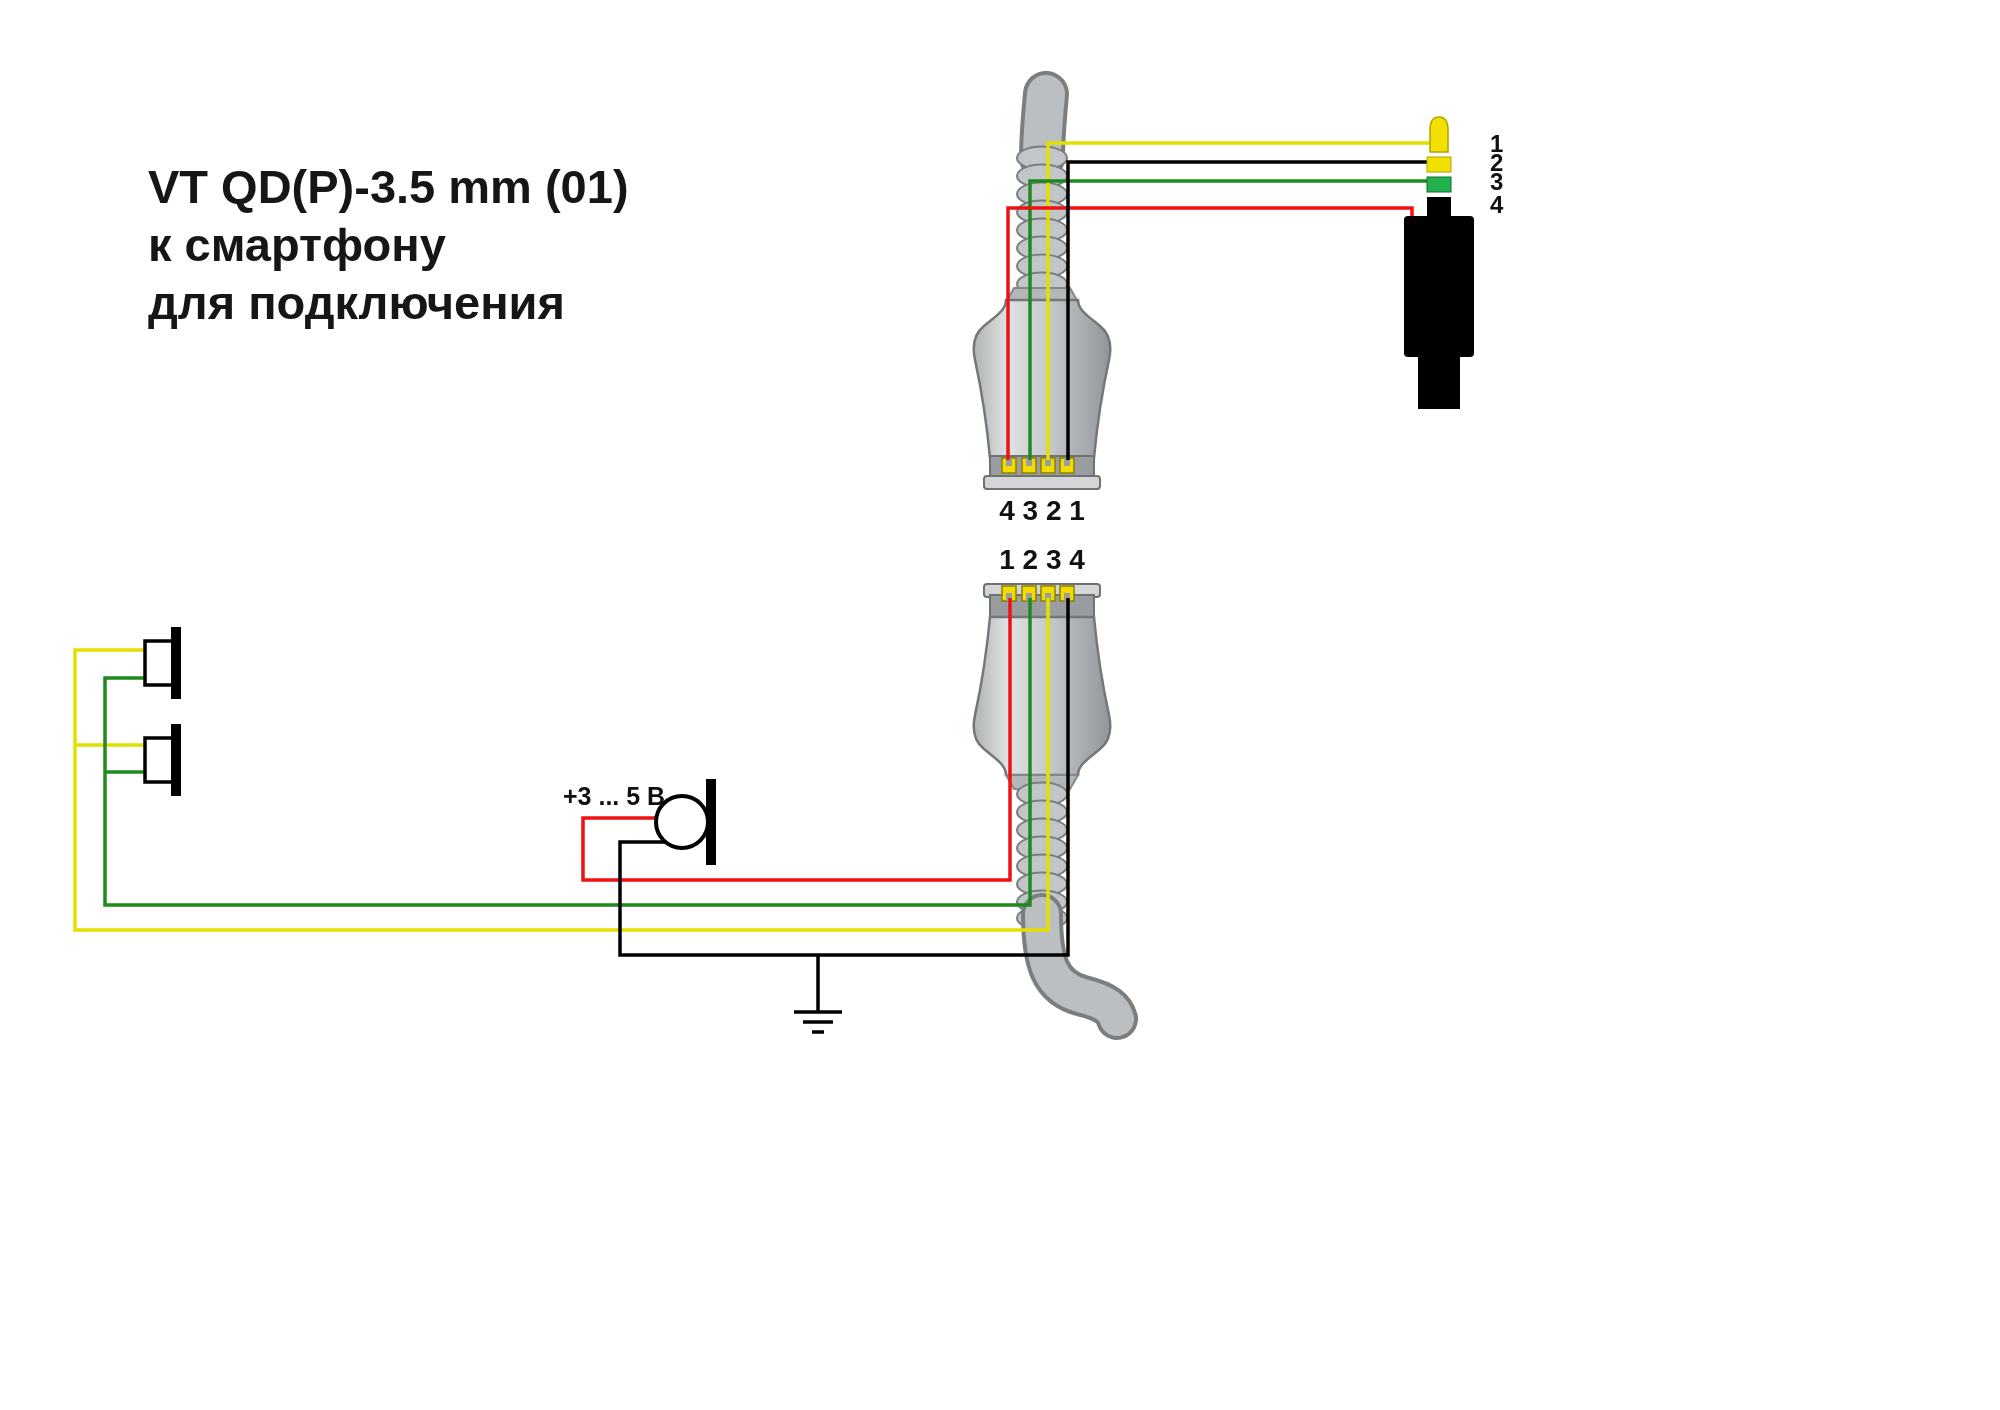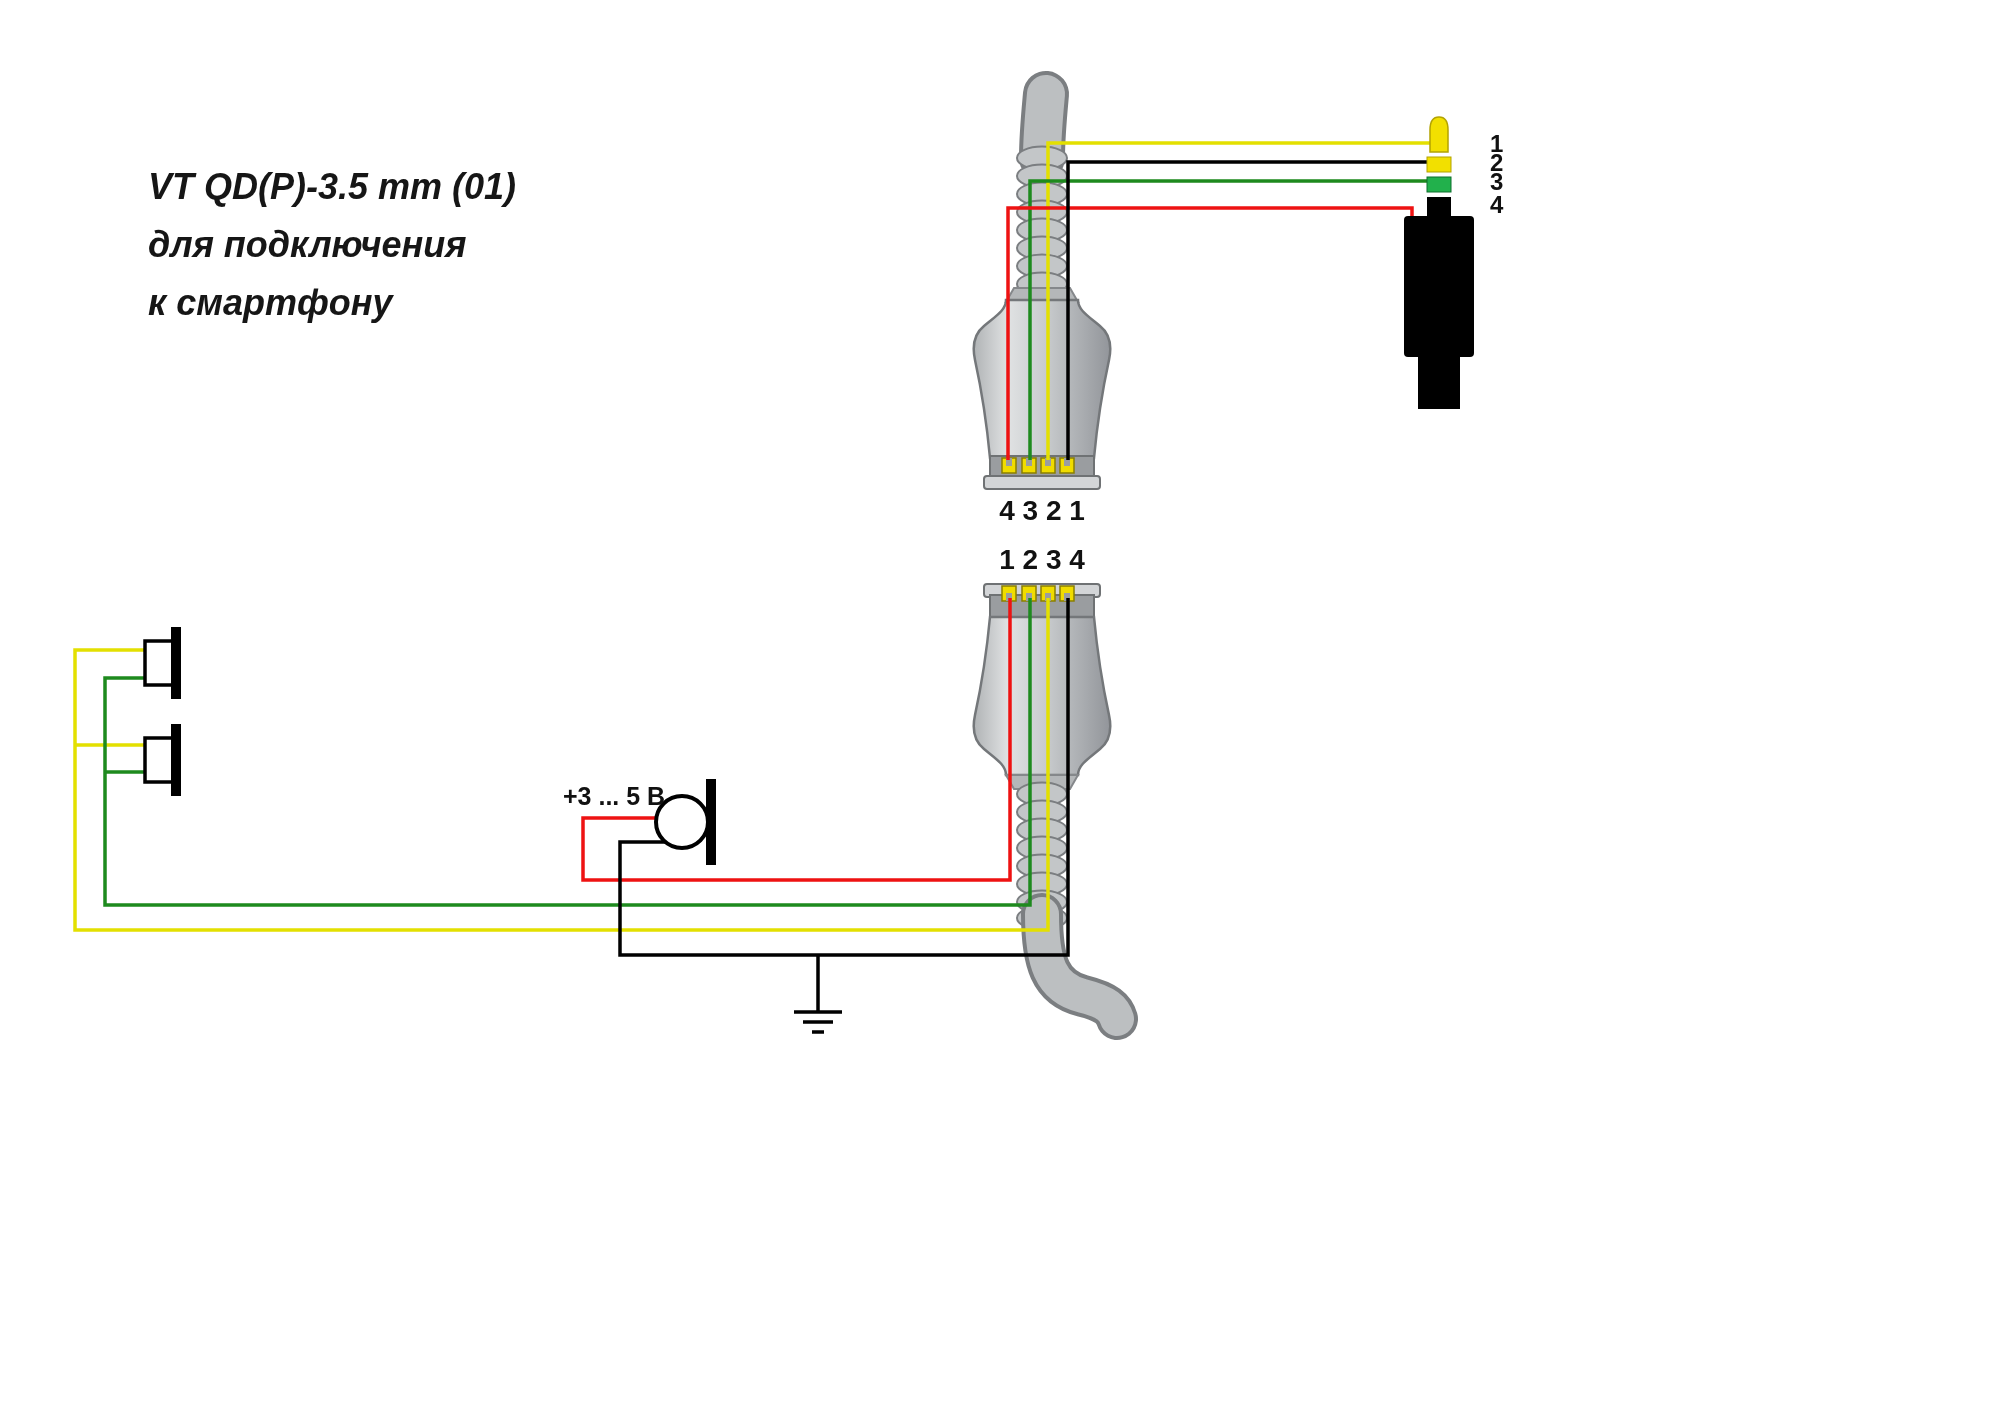--- a/index.html
+++ b/index.html
@@ -7,42 +7,41 @@
     position:relative;
     width:2000px;height:1410px;
     background:#ffffff;
     font-family:"Liberation Sans",sans-serif;
     overflow:hidden;
   }
   .title{
     position:absolute;
     left:148px;top:158px;
     font-weight:bold;
-    font-size:36px;
+    font-size:47px;
     line-height:58px;
     color:#161616;
     white-space:nowrap;
-    font-style:italic;
   }
   svg.diagram{position:absolute;left:0;top:0;}
   svg text{
     font-family:"Liberation Sans",sans-serif;
     font-weight:bold;
     fill:#111111;
   }
 </style>
 </head>
 <body>
 
 <div class="canvas">
 
   <div class="title">
     <div>VT QD(P)-3.5 mm (01)</div>
+    <div>к смартфону</div>
     <div>для подключения</div>
-    <div>к смартфону</div>
   </div>
 
   <svg class="diagram" width="2000" height="1410" viewBox="0 0 2000 1410">
     <defs>
       <linearGradient id="gBody" x1="0" y1="0" x2="1" y2="0">
         <stop offset="0" stop-color="#b0b3b5"></stop>
         <stop offset="0.25" stop-color="#e0e2e3"></stop>
         <stop offset="0.55" stop-color="#c6c9cb"></stop>
         <stop offset="1" stop-color="#92959a"></stop>
       </linearGradient>

